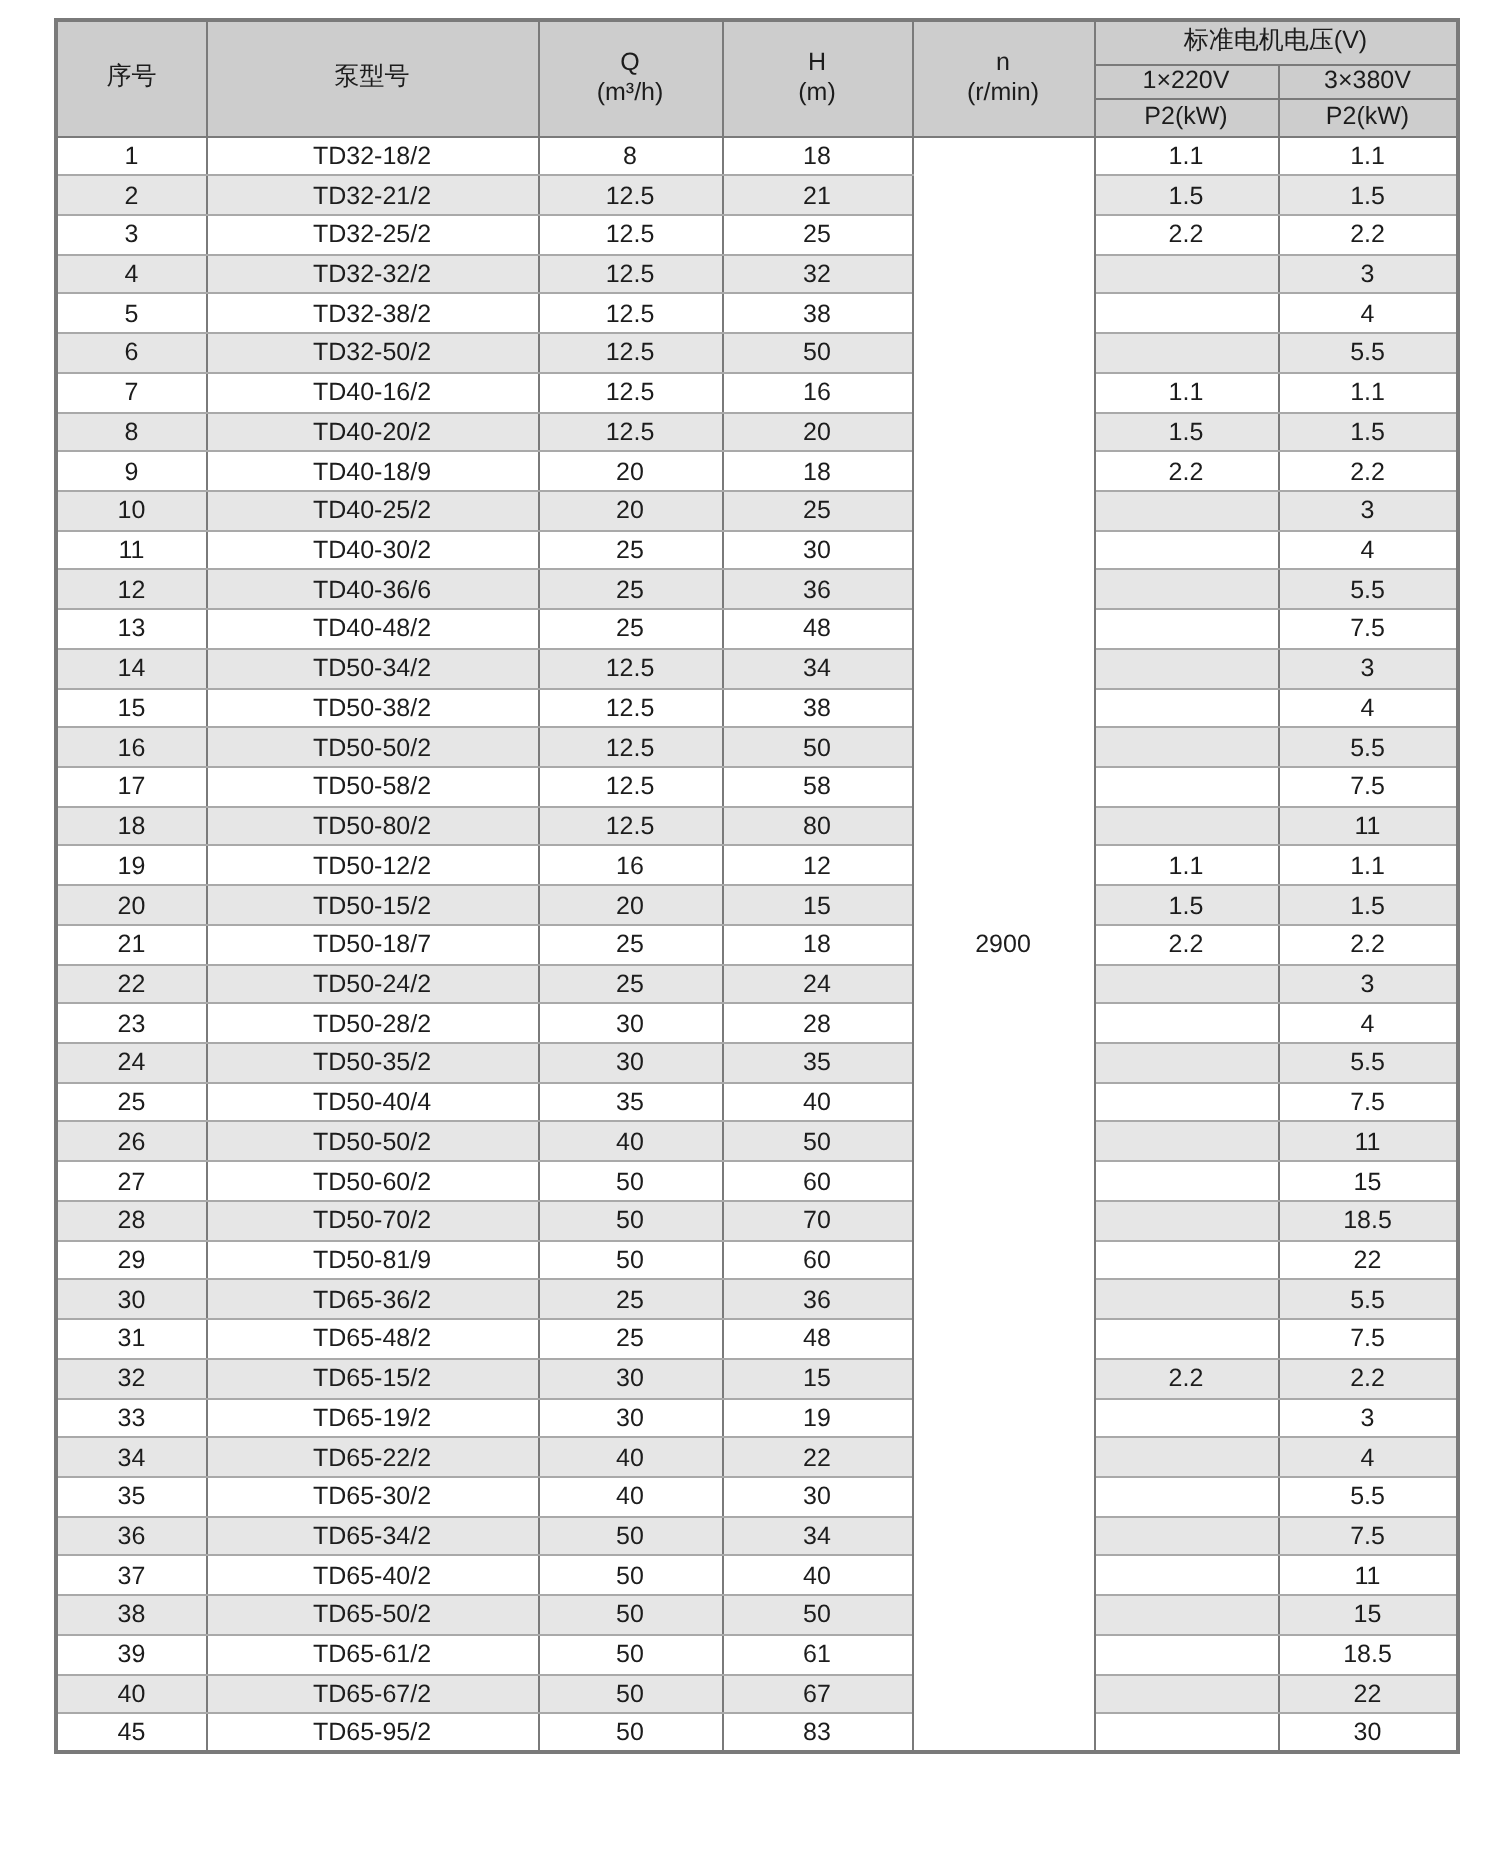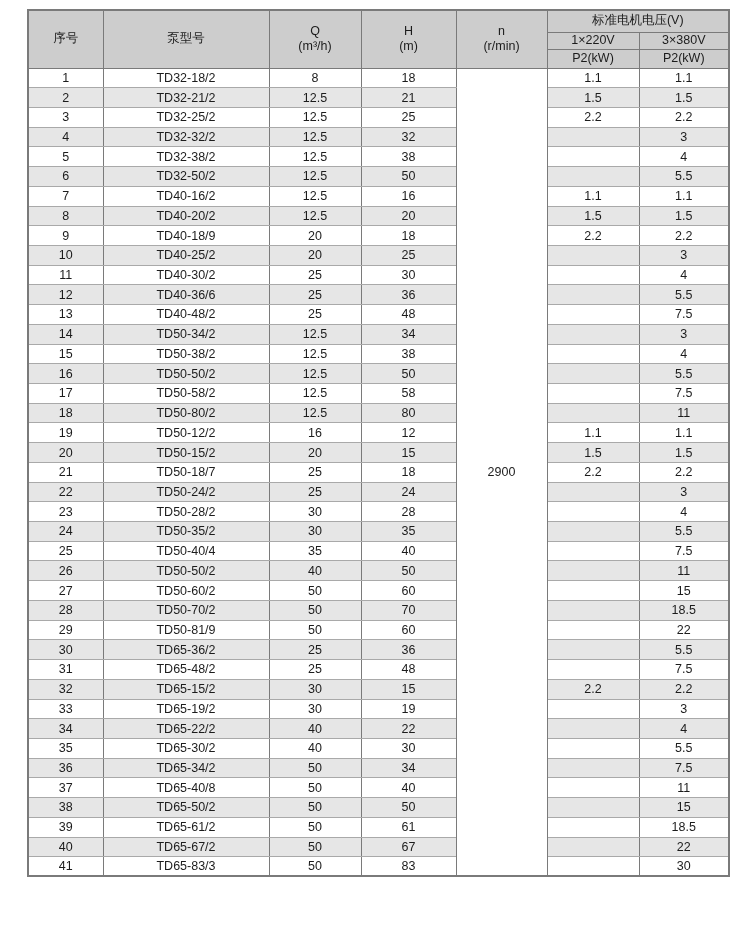--- a/index.html
+++ b/index.html
@@ -400,21 +400,21 @@
         <tr class="alt">
           <td>36</td>
           <td>TD65-34/2</td>
           <td>50</td>
           <td>34</td>
           <td></td>
           <td>7.5</td>
         </tr>
         <tr>
           <td>37</td>
-          <td>TD65-40/8</td>
+          <td>TD65-40/2</td>
           <td>50</td>
           <td>40</td>
           <td></td>
           <td>11</td>
         </tr>
         <tr class="alt">
           <td>38</td>
           <td>TD65-50/2</td>
           <td>50</td>
           <td>50</td>
@@ -431,22 +431,22 @@
         </tr>
         <tr class="alt">
           <td>40</td>
           <td>TD65-67/2</td>
           <td>50</td>
           <td>67</td>
           <td></td>
           <td>22</td>
         </tr>
         <tr>
-          <td>41</td>
-          <td>TD65-83/3</td>
+          <td>45</td>
+          <td>TD65-95/2</td>
           <td>50</td>
           <td>83</td>
           <td></td>
           <td>30</td>
         </tr>
       </tbody>
   </table>
 </div>
 
 </body></html>

